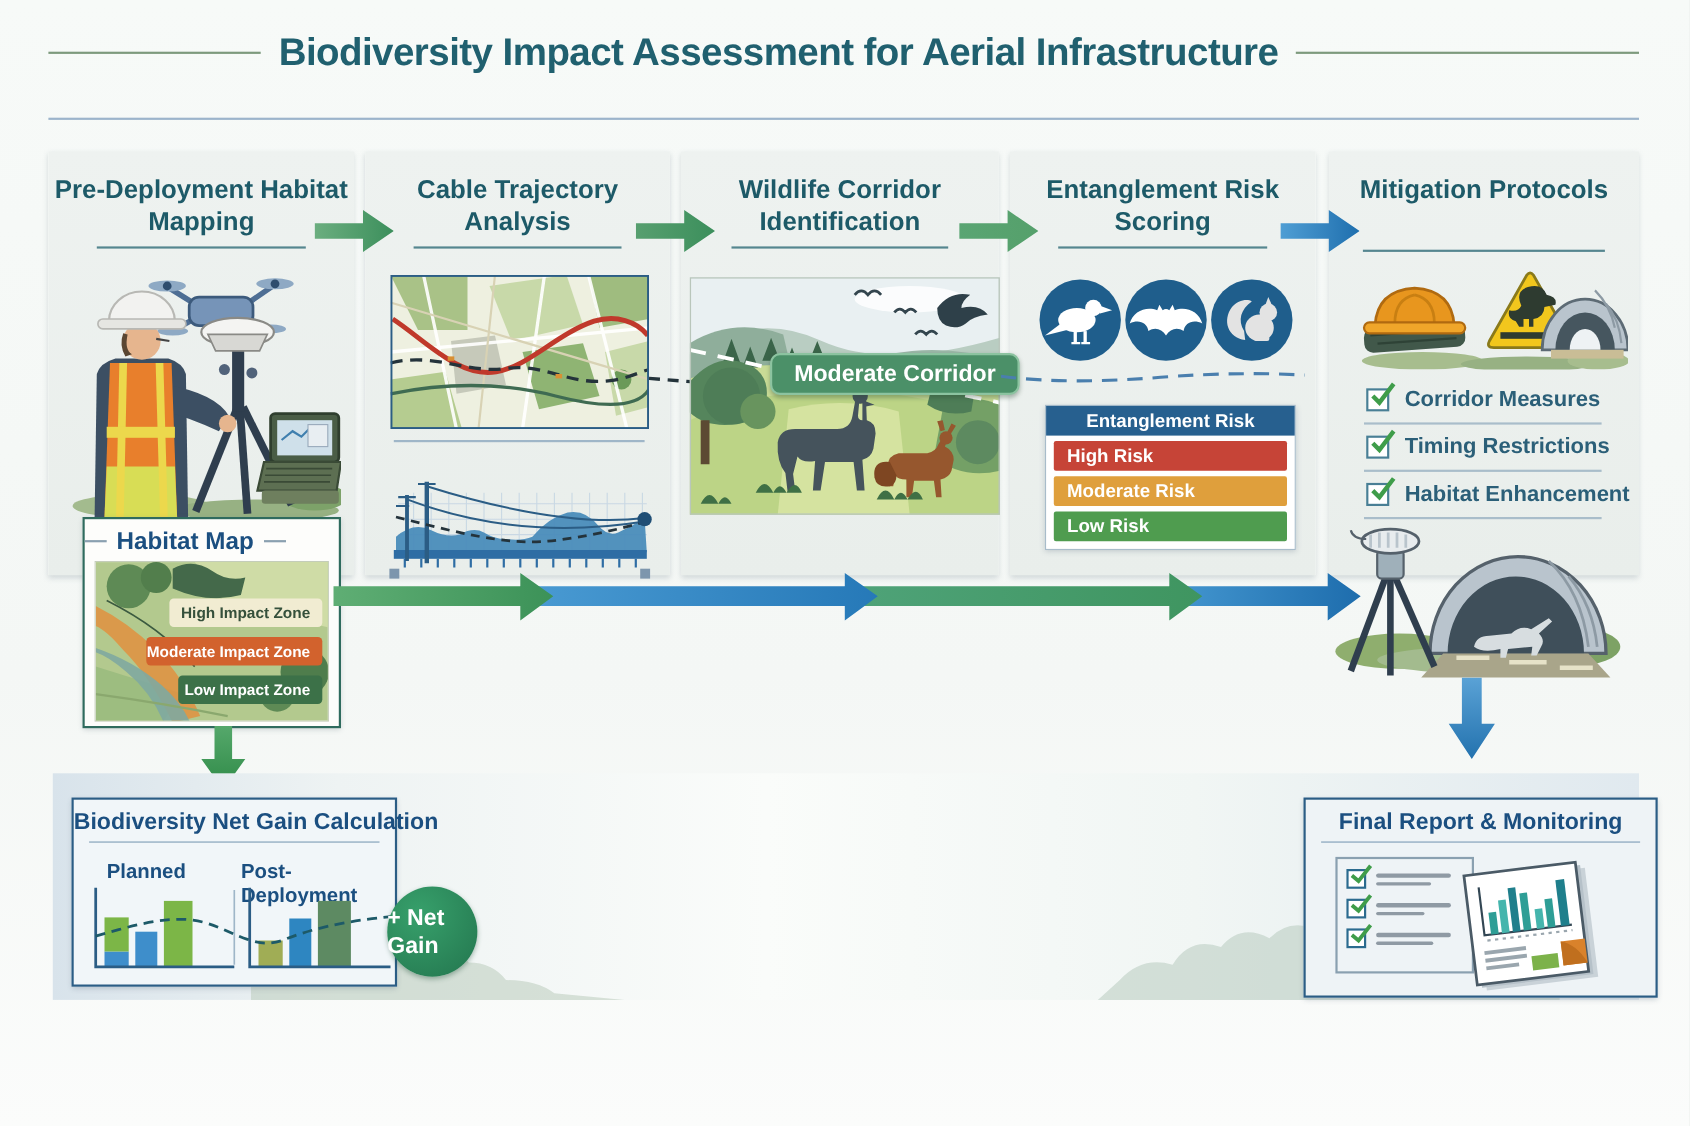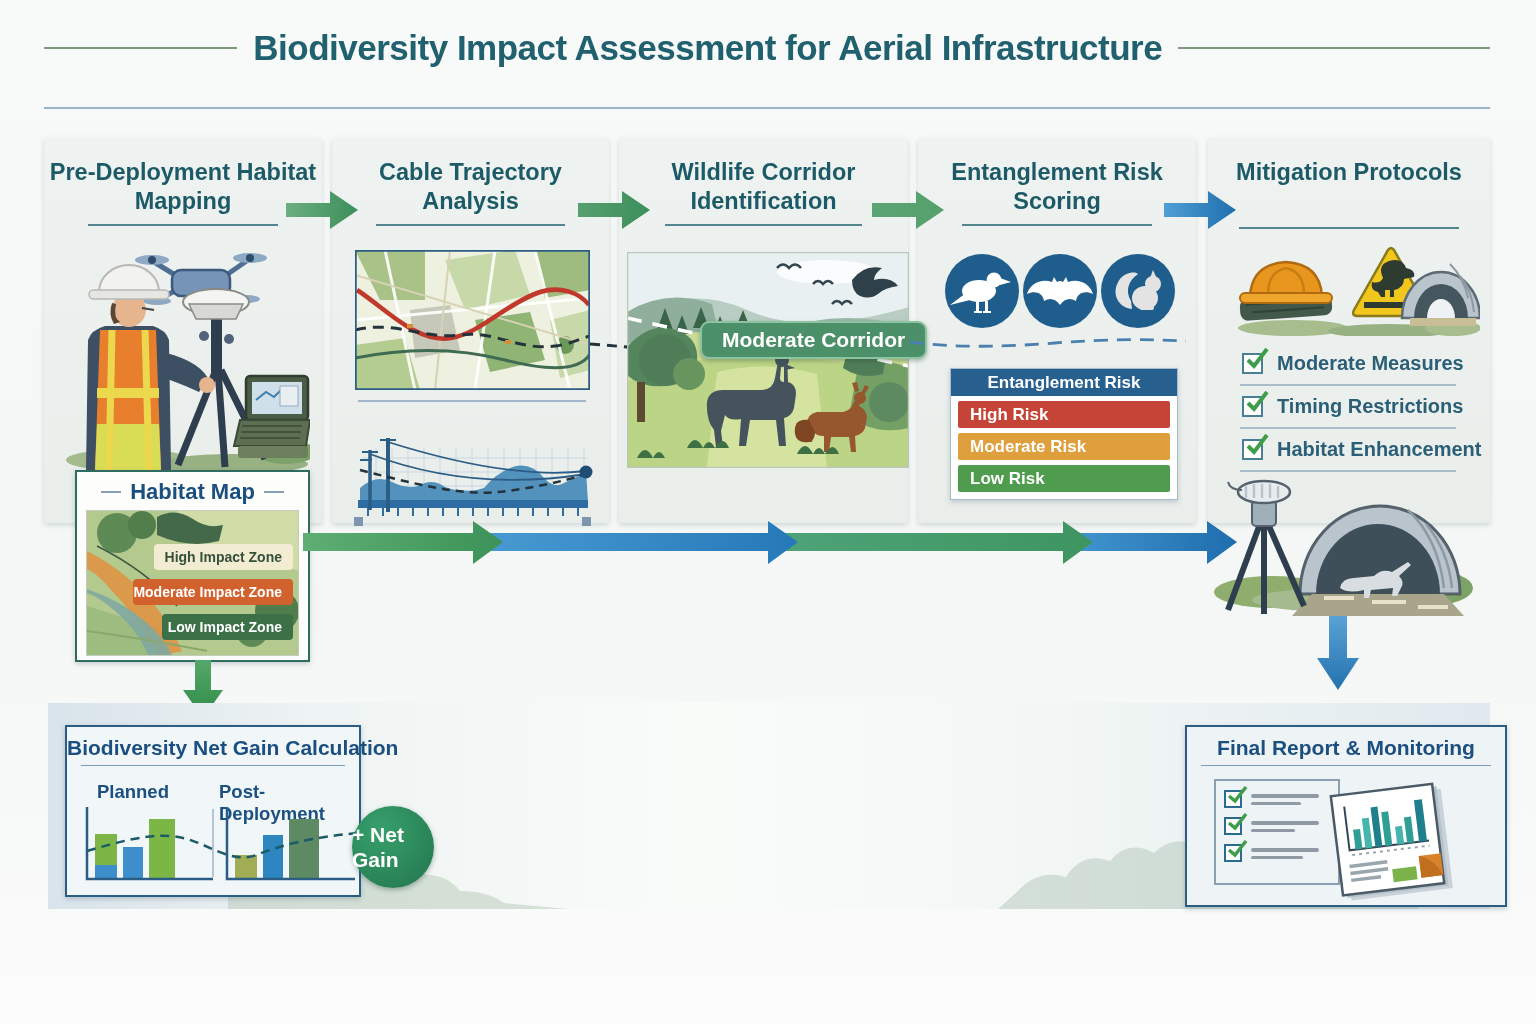--- a/index.html
+++ b/index.html
@@ -18,21 +18,21 @@
     box-shadow:0 2px 5px rgba(110,130,140,.28);}
   .sp1{left:44px;width:278px;} .sp2{left:332px;width:277px;} .sp3{left:619px;width:289px;}
   .sp4{left:918px;width:278px;} .sp5{left:1208px;width:282px;}
   .stage-header{padding-top:20px;text-align:center;font-size:23.5px;font-weight:bold;color:#1d5a68;line-height:1.25;}
   .stage-rule{width:68%;margin:7px auto 0;border-bottom:2px solid #55868f;}
   .sp5 .stage-rule{margin-top:40px;width:78%;}
   .header-arrow{position:absolute;top:188px;width:72px;height:44px;}
   
   .habitat-box{position:absolute;left:75px;top:470px;width:235px;height:192px;background:#fdfdfb;
     border:2px solid #2f6b5e;box-shadow:0 2px 5px rgba(90,110,120,.3);}
-  .hm-title-row{display:flex;align-items:center;justify-content:center;gap:9px;margin-top:7px;}
+  .hm-title-row{display:flex;align-items:center;justify-content:flex-start;gap:9px;margin-top:7px;}
   .hm-dash{width:20px;height:2px;background:#8aa0b0;}
   .hm-title{font-size:22px;font-weight:bold;color:#1b4f80;}
   .hm-map{position:relative;margin:5px 9px;height:146px;overflow:hidden;border:1px solid #c4cdb9;}
   .zone{position:absolute;right:5px;height:26px;border-radius:4px;display:flex;align-items:center;
     justify-content:flex-end;padding-right:11px;font-size:14px;font-weight:bold;white-space:nowrap;text-align:right;}
   .zone0{top:33px;width:66%;} .zone1{top:68px;width:76%;} .zone2{top:103px;width:62%;}
   
   .divider2{position:absolute;left:358px;top:400px;width:228px;height:2px;background:#9fb6c8;}
   .route-label{position:absolute;left:332px;width:277px;top:407px;text-align:center;font-size:20px;font-weight:bold;color:#1b5f8a;}
   
@@ -400,21 +400,21 @@
     </g>
   </svg>
 
   <div class="mit-list">
     <div class="check-item">
       <span class="checkbox">
         <svg width="24" height="24" viewBox="0 0 24 24">
             <polyline points="3,12 9,18 22,1" stroke="#3f9d4a" stroke-width="4" fill="none"></polyline>
           </svg>
       </span>
-      <span>Moderate Measures</span>
+      <span>Corridor Measures</span>
     </div>
     <div class="check-item">
       <span class="checkbox">
         <svg width="24" height="24" viewBox="0 0 24 24">
             <polyline points="3,12 9,18 22,1" stroke="#3f9d4a" stroke-width="4" fill="none"></polyline>
           </svg>
       </span>
       <span>Timing Restrictions</span>
     </div>
     <div class="check-item">

